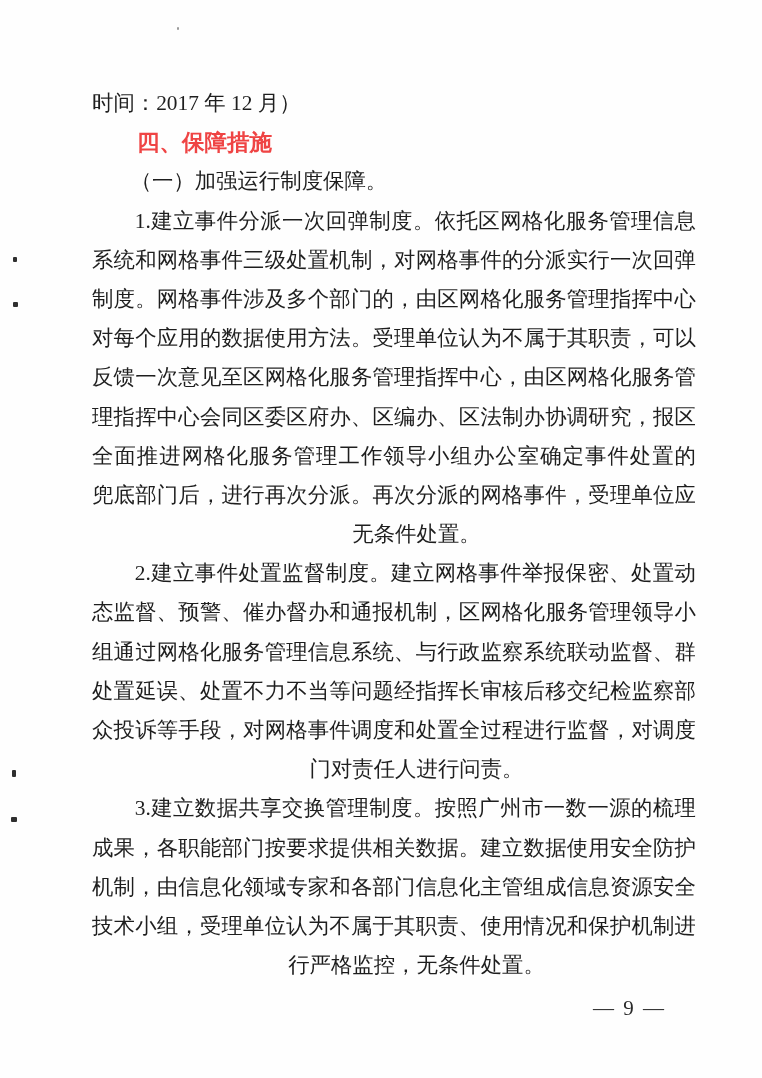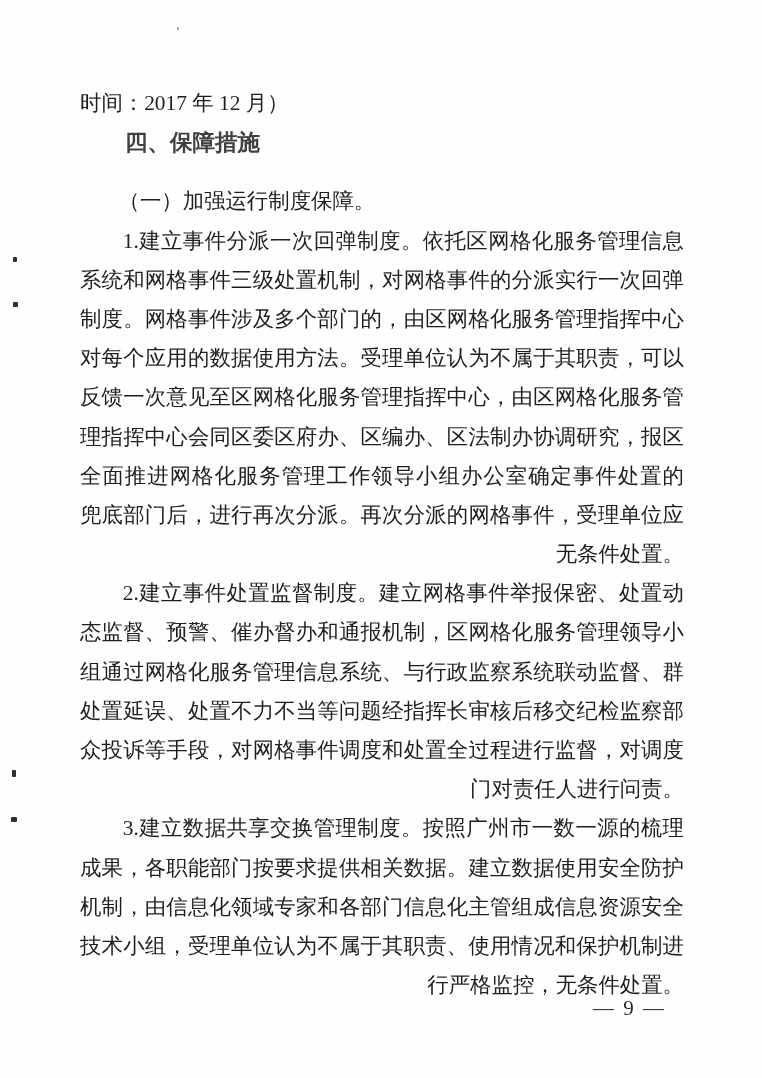--- a/index.html
+++ b/index.html
@@ -15,21 +15,21 @@
   }
   .page {
     position: absolute;
     inset: 0;
     background: #fefefe;
     color: #1e1e1e;
     font-family: "Liberation Serif", serif;
   }
   .text-block {
     position: absolute;
-    left: 80px;
+    left: 92px;
     top: 84px;
     width: 604px;
   }
   .line {
     font-size: 21.4px;
     line-height: 39.2px;
     height: 39.2px;
     white-space: nowrap;
     color: #1e1e1e;
   }
@@ -38,36 +38,35 @@
   .line.para-body {
     text-align: justify;
     text-align-last: justify;
     white-space: normal;
     overflow: hidden;
   }
   .line.para-first {
     text-indent: 2em;
   }
   .line.para-last {
-    text-align: right;
+    text-align: center;
     margin-left: 45px;
   }
   .line.intro {
     text-align: left;
   }
   .line.heading1 {
     font-weight: bold;
-    color: #404040;
+    color: #ef4444;
     text-indent: 2em;
     font-size: 22.5px;
     font-family: "Liberation Sans", sans-serif;
   }
   .line.heading2 {
     text-indent: 1.8em;
-    margin-top: 20px;
   }
   .page-number {
     position: absolute;
     top: 995px;
     right: 96px;
     font-size: 21px;
     line-height: 26px;
     color: #2a2a2a;
     letter-spacing: 2px;
     font-family: "Liberation Serif", serif;

